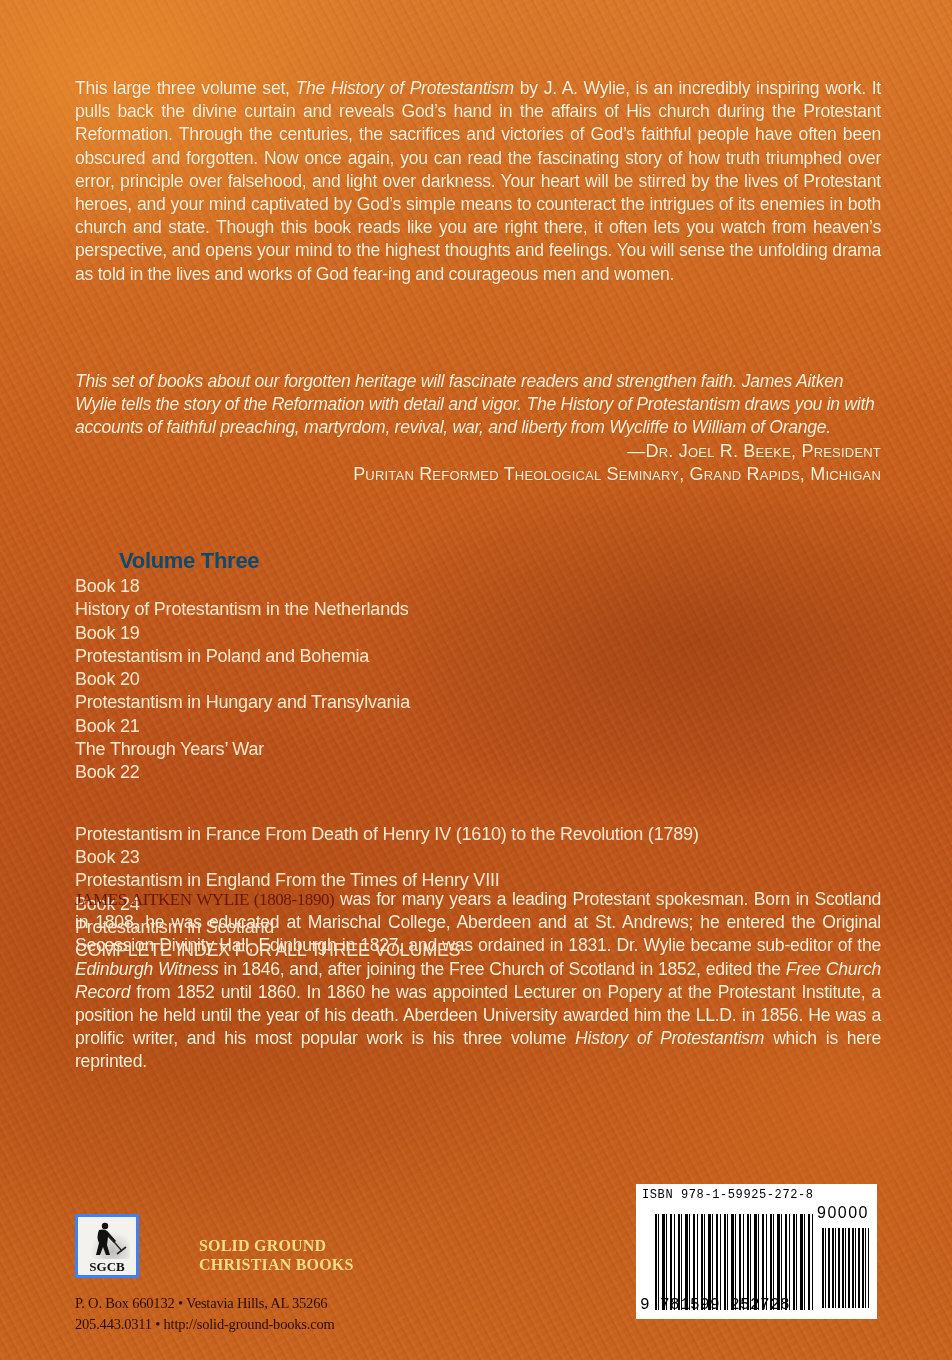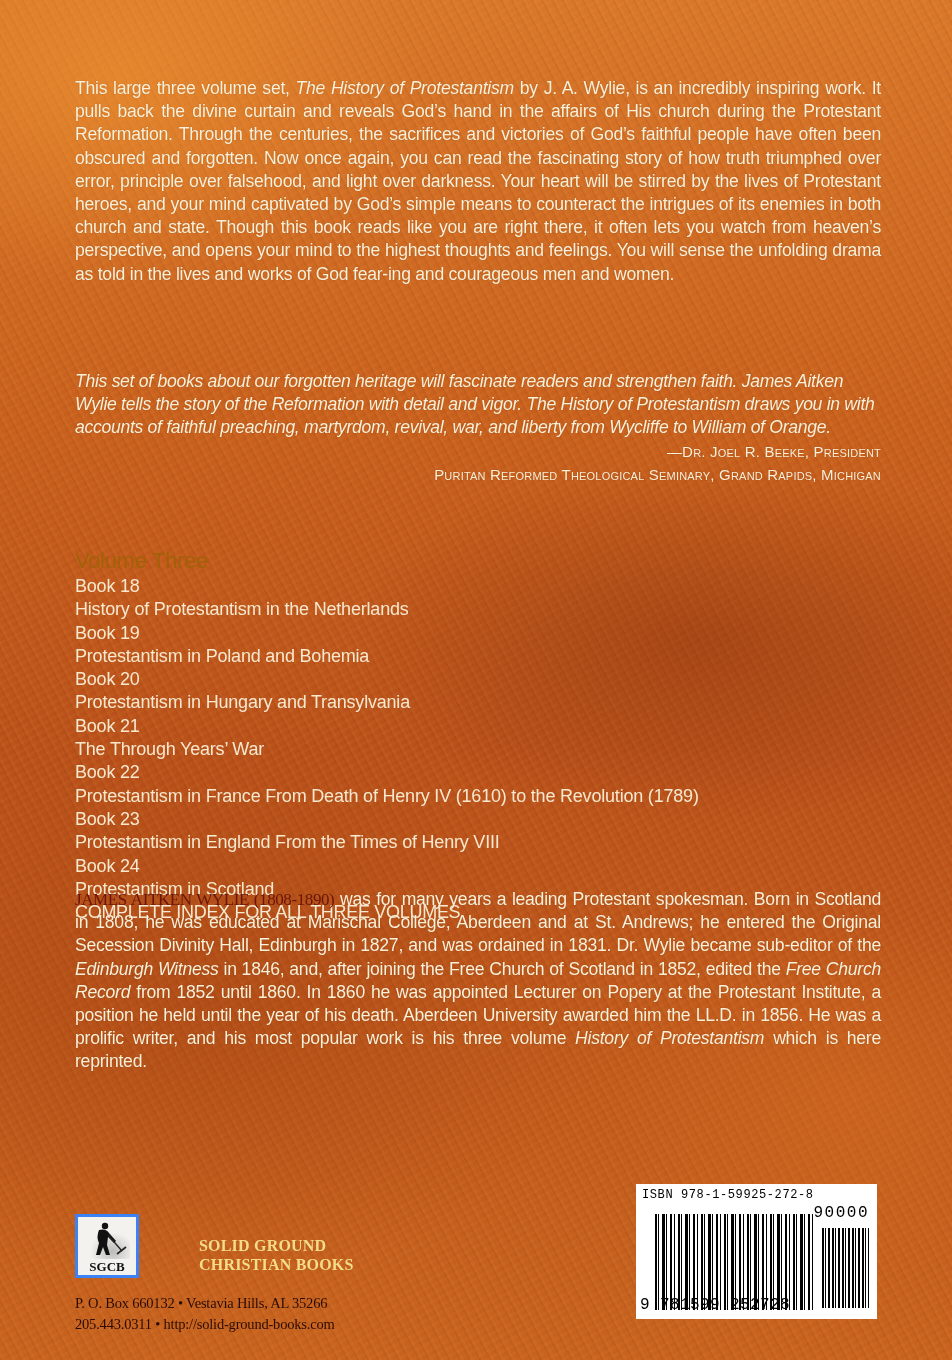--- a/index.html
+++ b/index.html
@@ -24,25 +24,25 @@
     font-family: "Liberation Sans", sans-serif; letter-spacing: -0.25px;
     text-shadow: 0 0 1px rgba(80,30,0,0.35);
   }
   #intro .ital, #bio .ital { font-style: italic; }
 
   #quote {
     top: 362px; font-size: 17.6px; line-height: 23.2px; font-style: italic;
     letter-spacing: -0.3px; text-shadow: 0 0 1px rgba(80,30,0,0.35);
   }
   .attrib { text-align: right; font-style: normal; font-variant: small-caps;
-    font-size: 15px; line-height: 23px; letter-spacing: 0.2px; }
+    font-size: 18px; line-height: 23px; letter-spacing: 0.2px; }
 
   #toc { top: 539px; }
-  .toc-heading { font-size: 22px; font-weight: normal; color: #a16207; line-height: 28px;
-    letter-spacing: -0.3px; }
+  .toc-heading { font-size: 22px; font-weight: bold; color: #0c4a6e; line-height: 28px;
+    letter-spacing: -0.3px; margin-left: 44px; }
   .toc-row { display: flex; font-size: 18px; line-height: 23.3px; color: #f7e9cf;
     letter-spacing: -0.2px; flex-direction: column; }
   .toc-num { width: 97px; flex: none; }
   .toc-title { flex: 1; }
   .toc-index { font-size: 18px; line-height: 23.3px; color: #f7e9cf; letter-spacing: -0.3px; }
 
   #bio {
     top: 880px; font-size: 17.6px; line-height: 23.2px; text-align: justify;
     letter-spacing: -0.25px; text-shadow: 0 0 1px rgba(80,30,0,0.35);
   }
@@ -57,21 +57,21 @@
     font-family: "Liberation Serif", serif; font-weight: bold; font-size: 13px; color: #111; }
   .pub-name { position: absolute; left: 77px; top: 22px; font-family: "Liberation Serif", serif;
     font-weight: bold; color: #f3dd8a; font-size: 16px; line-height: 19px; letter-spacing: 0.2px; margin-left: 47px; }
   .pub-addr { position: absolute; left: 0; top: 79px; font-family: "Liberation Serif", serif;
     color: #2b0c04; font-size: 14.5px; line-height: 21px; white-space: nowrap; letter-spacing: -0.2px; }
 
   #barcode { position: absolute; left: 636px; top: 1176px; width: 241px; height: 135px;
     background: #ffffff; }
   .isbn-line { position: absolute; left: 6px; top: 4px; font-family: "Liberation Mono", monospace;
     font-size: 12px; letter-spacing: 0.6px; color: #000; white-space: nowrap; }
-  .price-code { position: absolute; right: 8px; top: 20px; font-family: Liberation Mono, monospace;
+  .price-code { position: absolute; right: 8px; top: 20px; font-family: Liberation Sans, sans-serif;
     font-size: 16px; letter-spacing: 1.5px; color: #000; }
   .ean-digits { position: absolute; left: 4px; top: 112px; font-family: "Liberation Mono", monospace;
     font-size: 16px; letter-spacing: 0.4px; color: #000; white-space: nowrap; }
   .bars-main { position: absolute; left: 19px; top: 30px; width: 160px; height: 96px;
     background: repeating-linear-gradient(90deg,
       #000 0 2px, #fff 2px 3px, #000 3px 4px, #fff 4px 7px, #000 7px 10px, #fff 10px 11px,
       #000 11px 12px, #fff 12px 15px, #000 15px 17px, #fff 17px 19px, #000 19px 20px, #fff 20px 23px); }
   .bars-addon { position: absolute; left: 186px; top: 44px; width: 47px; height: 80px;
     background: repeating-linear-gradient(90deg,
       #000 0 2px, #fff 2px 3px, #000 3px 4px, #fff 4px 6px, #000 6px 8px, #fff 8px 10px); }
@@ -102,21 +102,21 @@
       <span class="toc-title">Protestantism in Poland and Bohemia</span>
     </div>
     <div class="toc-row">
       <span class="toc-num">Book 20</span>
       <span class="toc-title">Protestantism in Hungary and Transylvania</span>
     </div>
     <div class="toc-row">
       <span class="toc-num">Book 21</span>
       <span class="toc-title">The Through Years’ War</span>
     </div>
-    <div class="toc-row" style="width:700px;">
+    <div class="toc-row" style="width:700px;gap:38px;">
       <span class="toc-num">Book 22</span>
       <span class="toc-title">Protestantism in France From Death of Henry IV (1610) to the Revolution (1789)</span>
     </div>
     <div class="toc-row">
       <span class="toc-num">Book 23</span>
       <span class="toc-title">Protestantism in England From the Times of Henry VIII</span>
     </div>
     <div class="toc-row">
       <span class="toc-num">Book 24</span>
       <span class="toc-title">Protestantism in Scotland</span>

